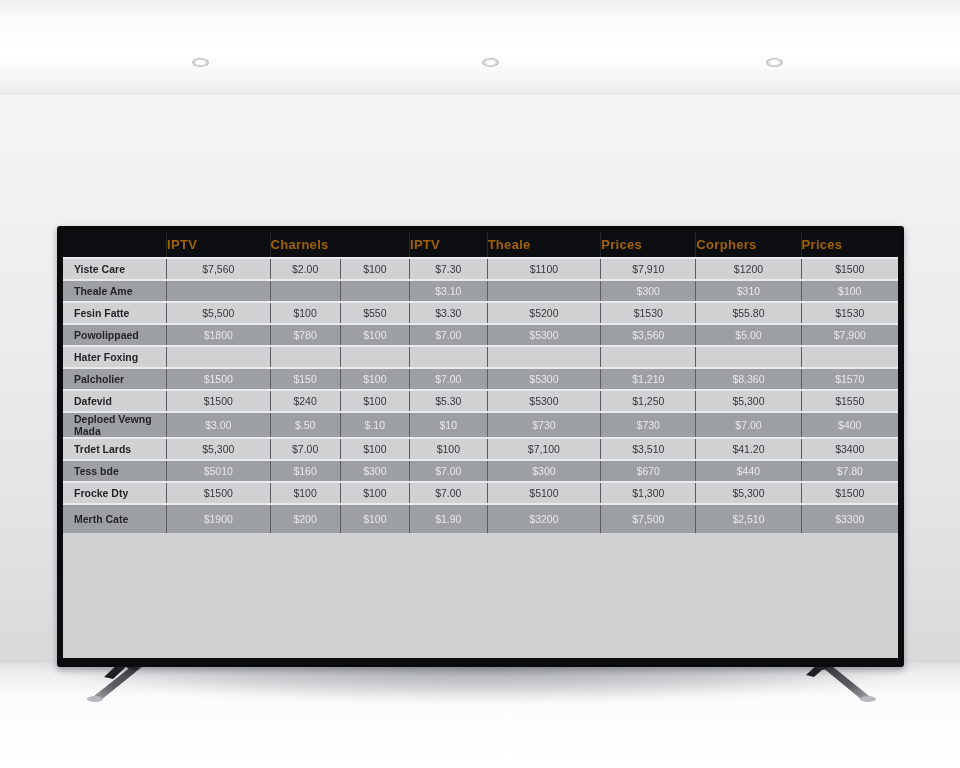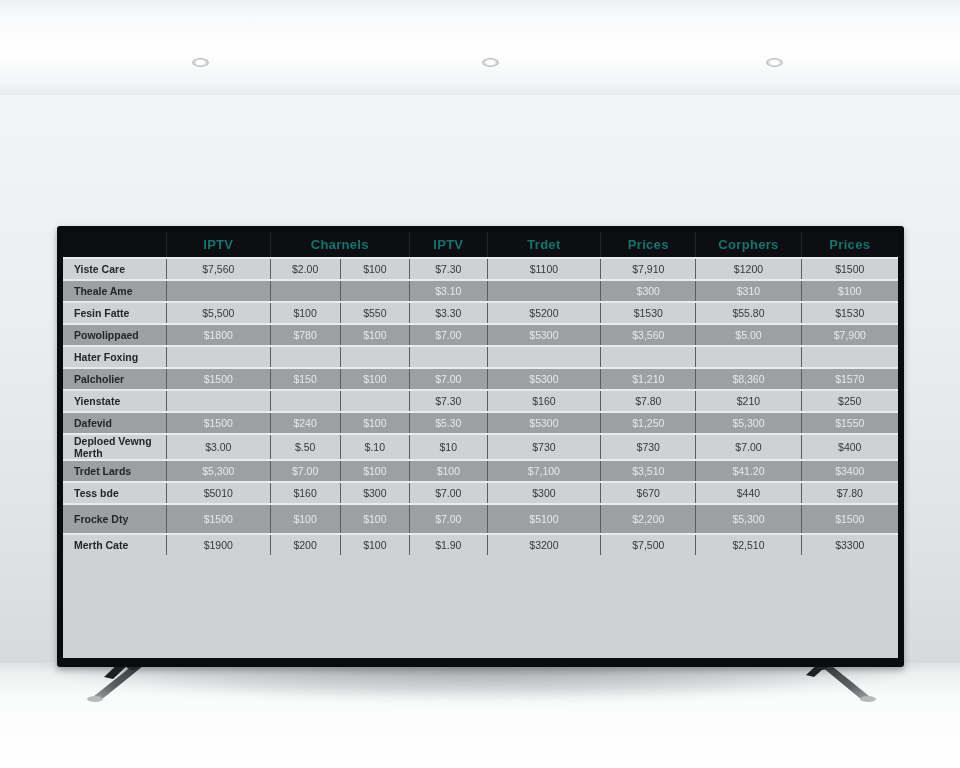--- a/index.html
+++ b/index.html
@@ -51,23 +51,23 @@
 
   
   table { width: 100%; border-collapse: collapse; table-layout: fixed; }
   col:nth-child(1){width:12.4%} col:nth-child(2){width:12.4%}
   col:nth-child(3){width:8.4%}  col:nth-child(4){width:8.3%}
   col:nth-child(5){width:9.3%}  col:nth-child(6){width:13.6%}
   col:nth-child(7){width:11.4%} col:nth-child(8){width:12.6%}
   col:nth-child(9){width:11.6%}
 
   thead tr.groups th {
-    height: 25px; background: #0d0e11; color: #0f766e;
+    height: 25px; background: #0d0e11; color: #a16207;
     font-size: 13px; font-weight: bold; letter-spacing: 0.3px;
-    border-left: 1px solid #26272b; text-align: center; padding: 0;
+    border-left: 1px solid #26272b; text-align: left; padding: 0;
   }
   thead tr.groups th:first-child { border-left: none; }
   thead tr.subs th {
     height: 37px; background: #a1a3a5; color: #ced0d2;
     font-size: 10.5px; font-weight: normal; line-height: 1.3;
     border-left: 1px solid #8b8d8f; border-top: 1px solid #6f7173;
     text-align: center; padding: 0 2px; white-space: pre-line;
   }
   thead tr.subs th:first-child { border-left: none; background: #9da0a2; }
 
@@ -139,21 +139,21 @@
             <col>
             <col>
             <col>
         </colgroup>
         <thead>
           <tr class="groups">
             <th></th>
             <th>IPTV</th>
             <th colspan="2">Charnels</th>
             <th>IPTV</th>
-            <th>Trdet</th>
+            <th>Theale</th>
             <th>Prices</th>
             <th>Corphers</th>
             <th>Prices</th>
           </tr>
         </thead>
         <tbody>
             <tr>
               <td>Yiste Care</td>
               <td>$7,560</td>
               <td>$2.00</td>
@@ -213,44 +213,33 @@
               <td>$1500</td>
               <td>$150</td>
               <td>$100</td>
               <td>$7.00</td>
               <td>$5300</td>
               <td>$1,210</td>
               <td>$8,360</td>
               <td>$1570</td>
             </tr>
             <tr>
-              <td>Yienstate</td>
-              <td></td>
-              <td></td>
-              <td></td>
-              <td>$7.30</td>
-              <td>$160</td>
-              <td>$7.80</td>
-              <td>$210</td>
-              <td>$250</td>
-            </tr>
-            <tr>
               <td>Dafevid</td>
               <td>$1500</td>
               <td>$240</td>
               <td>$100</td>
               <td>$5.30</td>
               <td>$5300</td>
               <td>$1,250</td>
               <td>$5,300</td>
               <td>$1550</td>
             </tr>
             <tr>
               <td>Deploed Vewng
-Merth</td>
+Mada</td>
               <td>$3.00</td>
               <td>$.50</td>
               <td>$.10</td>
               <td>$10</td>
               <td>$730</td>
               <td>$730</td>
               <td>$7.00</td>
               <td>$400</td>
             </tr>
             <tr>
@@ -275,21 +264,21 @@
               <td>$440</td>
               <td>$7.80</td>
             </tr>
             <tr>
               <td>Frocke Dty</td>
               <td>$1500</td>
               <td>$100</td>
               <td>$100</td>
               <td>$7.00</td>
               <td>$5100</td>
-              <td>$2,200</td>
+              <td>$1,300</td>
               <td>$5,300</td>
               <td>$1500</td>
             </tr>
             <tr>
               <td>Merth Cate</td>
               <td>$1900</td>
               <td>$200</td>
               <td>$100</td>
               <td>$1.90</td>
               <td>$3200</td>

